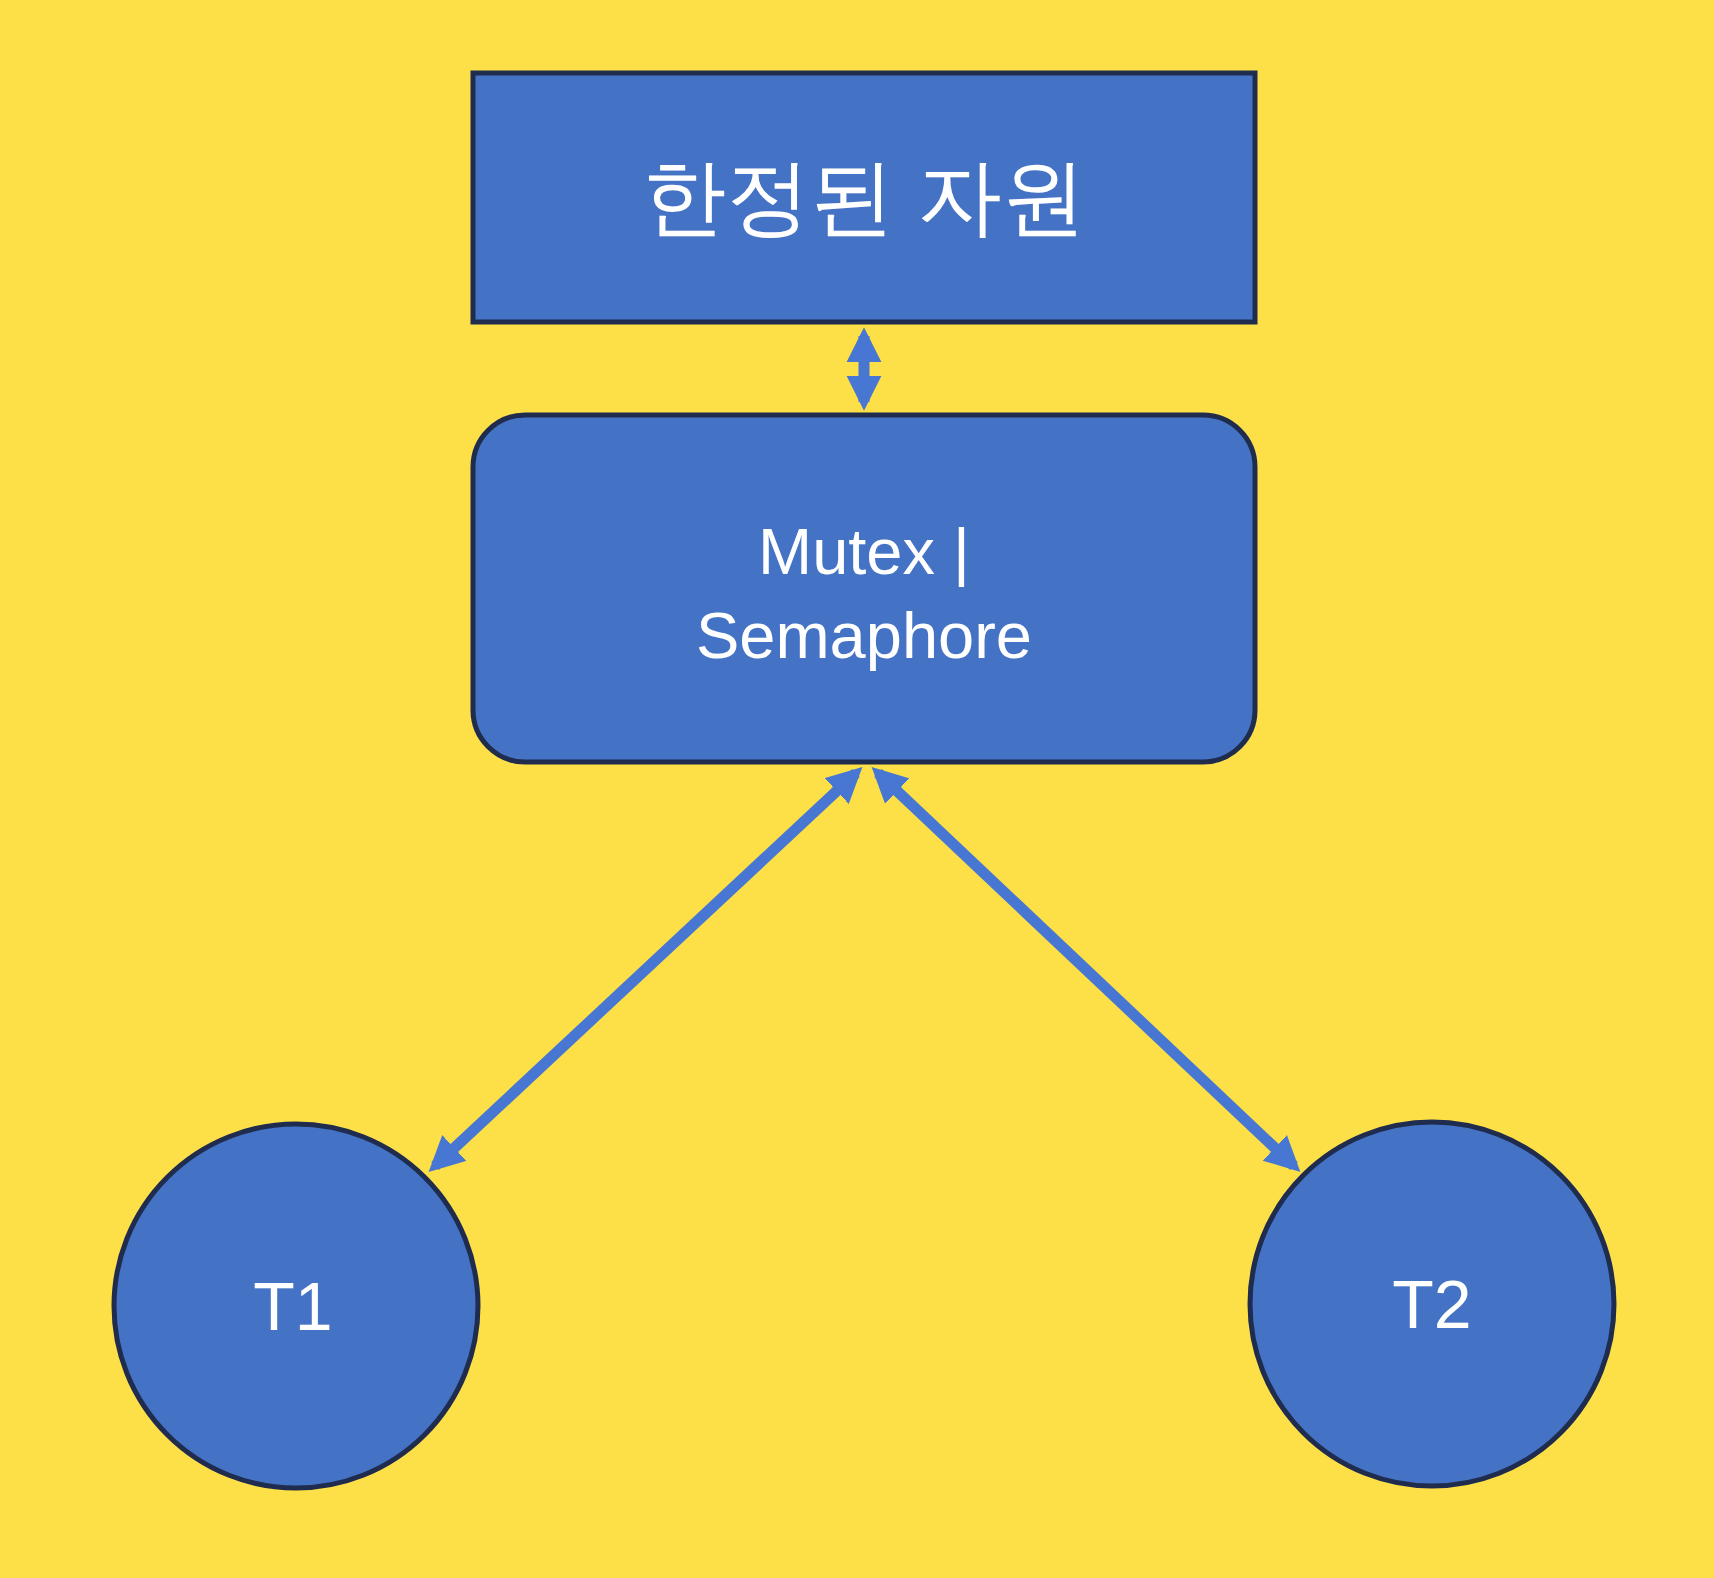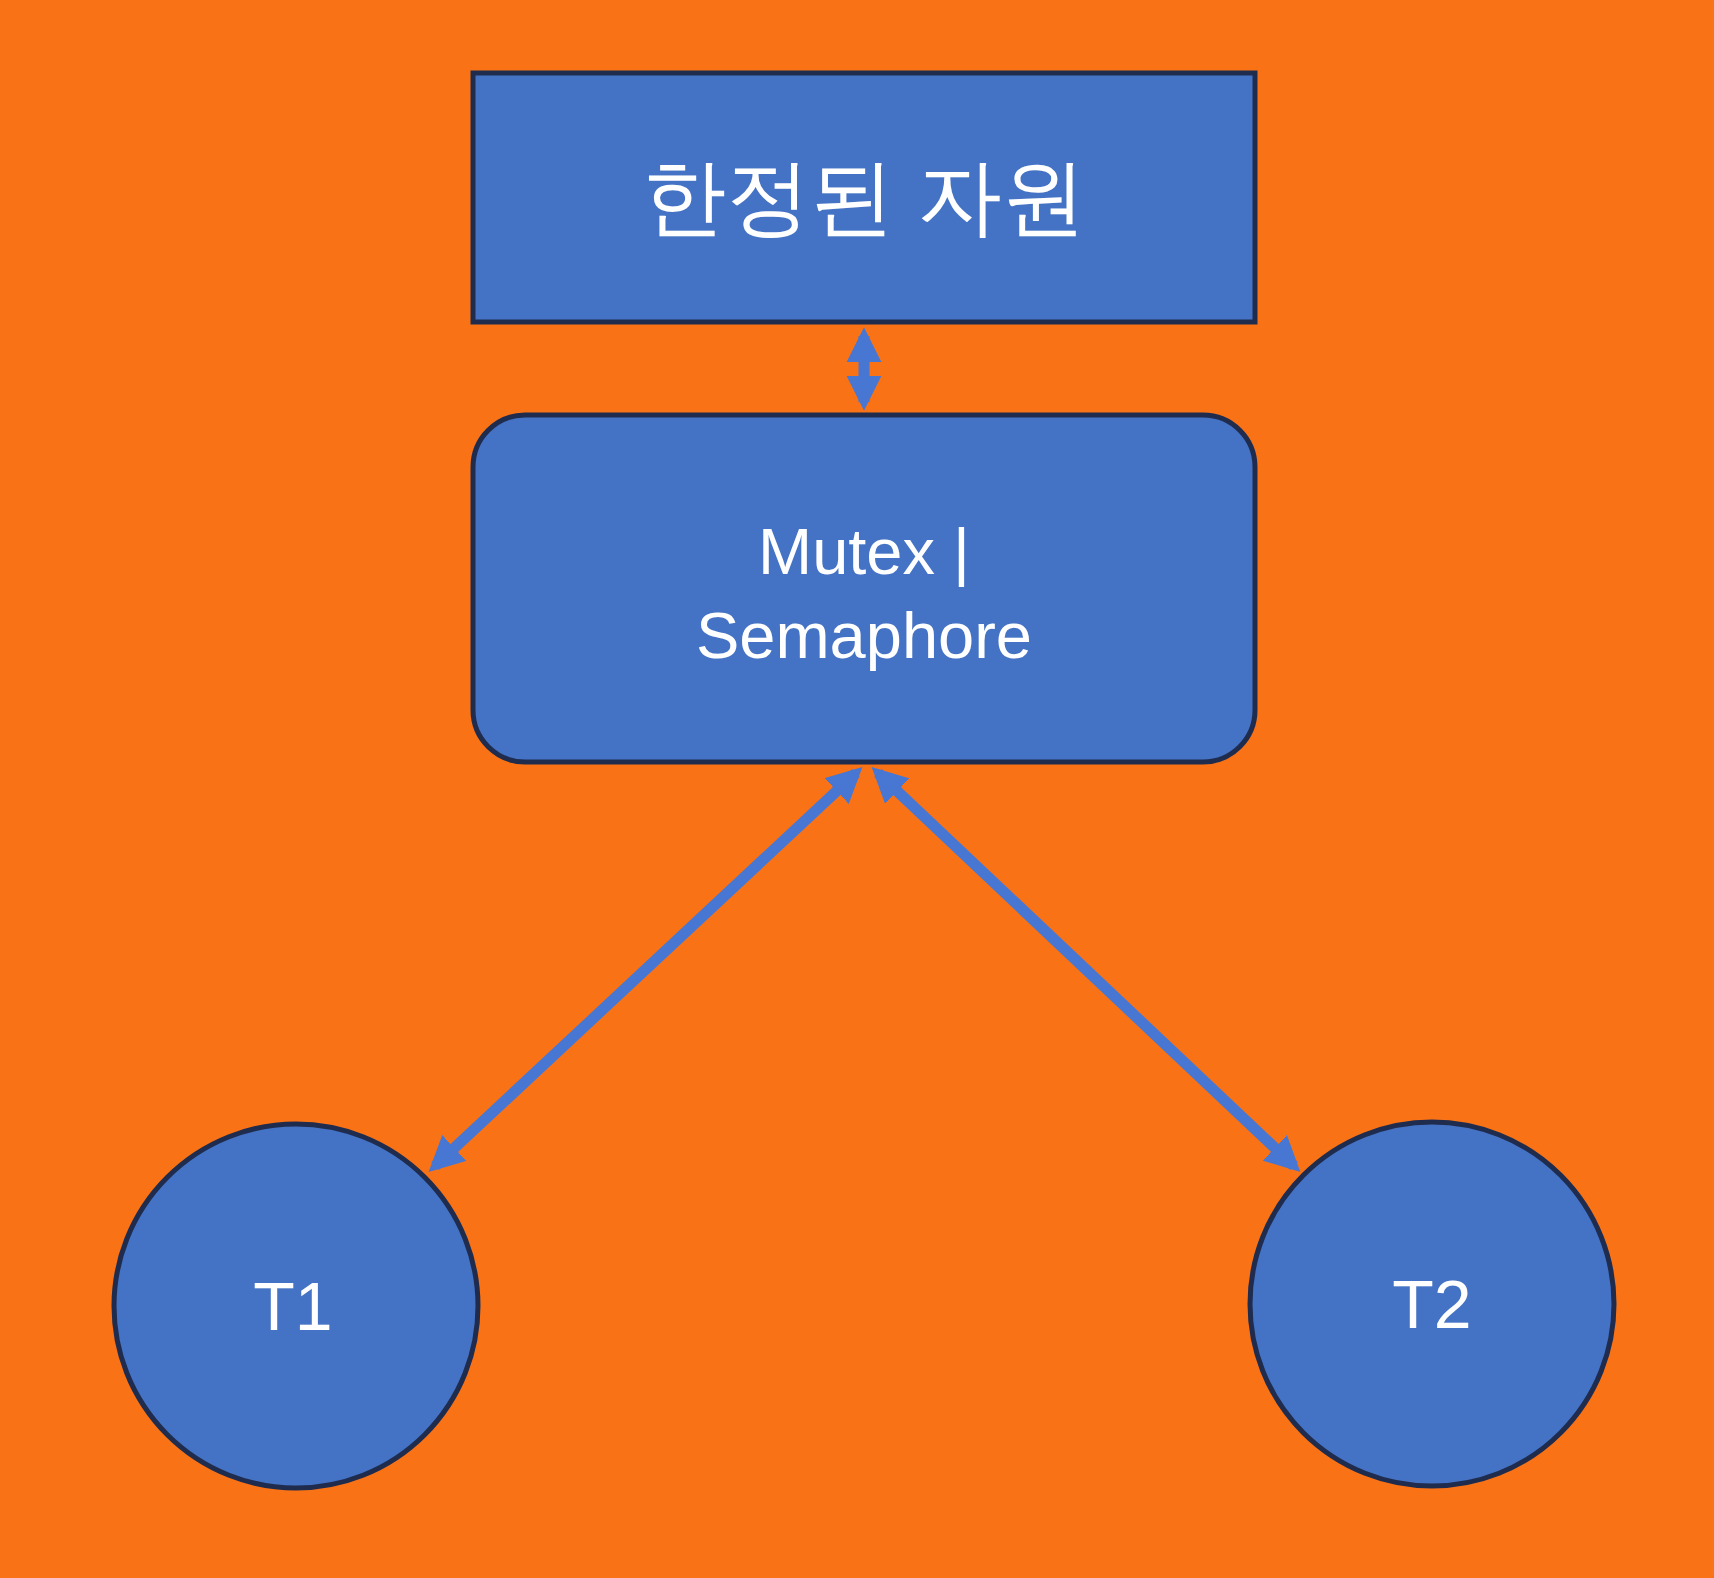--- a/index.html
+++ b/index.html
@@ -4,21 +4,21 @@
 <style>
   html, body {
     margin: 0;
     padding: 0;
     background: #ffffff;
   }
   .canvas {
     position: relative;
     width: 1714px;
     height: 1578px;
-    background: #f97316;
+    background: #fde047;
     overflow: hidden;
   }
   svg.diagram {
     position: absolute;
     inset: 0;
     display: block;
   }
   .node-label {
     font-family: "Liberation Sans", sans-serif;
     text-anchor: middle;

